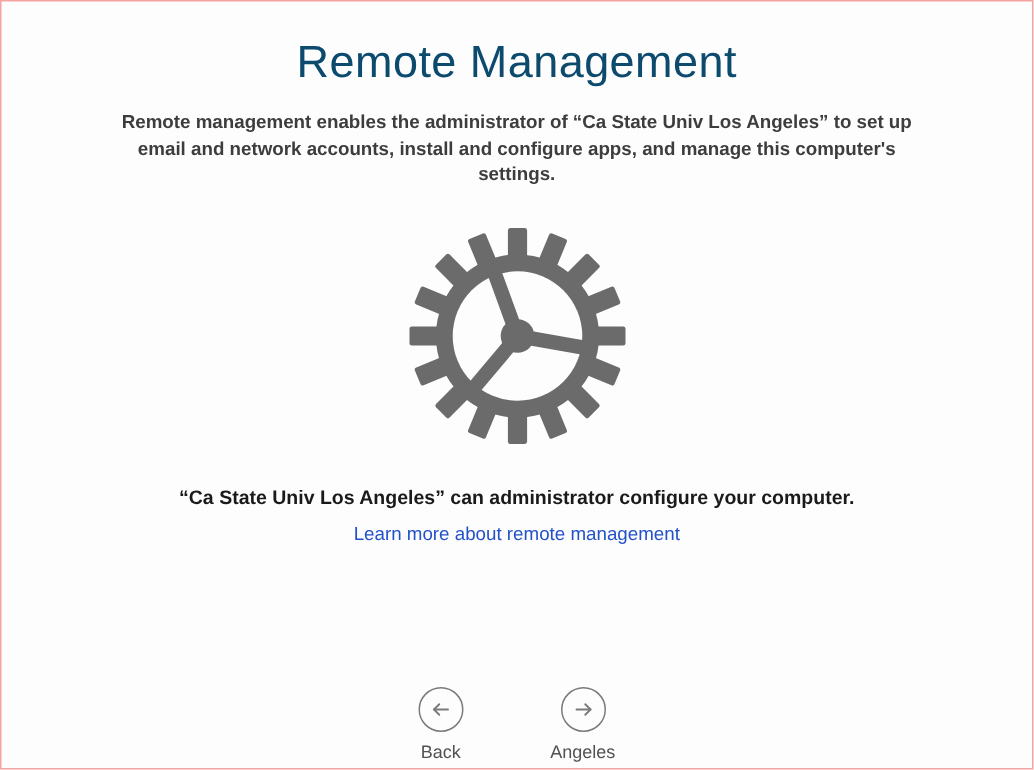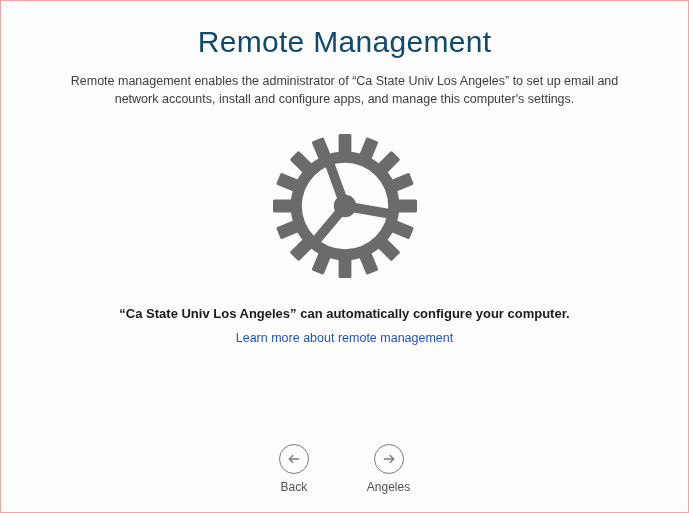--- a/index.html
+++ b/index.html
@@ -26,20 +26,21 @@
       letter-spacing: 0.3px;
       text-align: center;
     }
     .description {
       font-size: 12.5px;
       color: #3d3d3d;
       text-align: center;
       margin-top: 14px;
       line-height: 1.4;
       max-width: 560px;
+      font-weight: bold;
     }
     .gear-wrap {
       margin-top: 18px;
       display: flex;
       justify-content: center;
       width: 100%;
     }
     .gear-wrap svg { display: block; }
     .status-line {
       font-size: 13px;
@@ -54,21 +55,20 @@
       text-align: left;
       margin-top: 10px;
       cursor: pointer;
       text-decoration: none;
     }
     .spacer { flex: 1 1 auto; }
     .nav-row {
       display: flex;
       justify-content: center;
       gap: 46px;
-      padding-bottom: 14px;
     }
     .nav-button {
       display: flex;
       flex-direction: column;
       align-items: center;
       cursor: pointer;
       background: none;
       border: none;
       outline: none;
       font-family: inherit;
@@ -129,21 +129,21 @@
           <rect x="47" y="22" width="6" height="30" fill="#6b6b6b" transform="rotate(0 50 50)"></rect>
           <rect x="47" y="22" width="6" height="30" fill="#6b6b6b" transform="rotate(120 50 50)"></rect>
           <rect x="47" y="22" width="6" height="30" fill="#6b6b6b" transform="rotate(240 50 50)"></rect>
         </g>
 
         <circle cx="50" cy="50" r="7" fill="#6b6b6b"></circle>
       </g>
     </svg>
   </div>
 
-  <p class="status-line">“Ca State Univ Los Angeles” can automatically configure your computer.</p>
+  <p class="status-line">“Ca State Univ Los Angeles” can administrator configure your computer.</p>
 
   <a class="learn-more">Learn more about remote management</a>
 
   <div class="spacer"></div>
 
   <div class="nav-row">
     <button class="nav-button">
       <span class="nav-icon">
         <svg width="14" height="14" viewBox="0 0 24 24" fill="none" stroke="currentColor" stroke-width="2.2" stroke-linecap="round" stroke-linejoin="round">
           <line x1="20" y1="12" x2="4" y2="12"></line>

